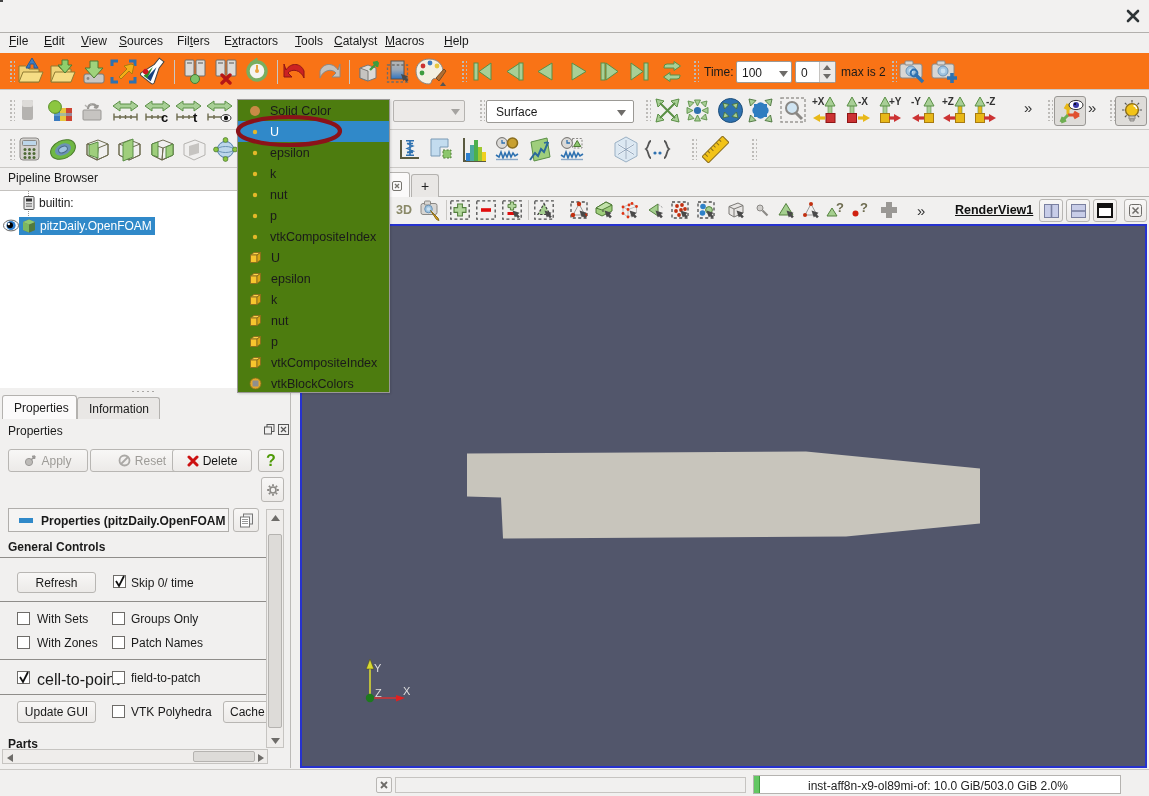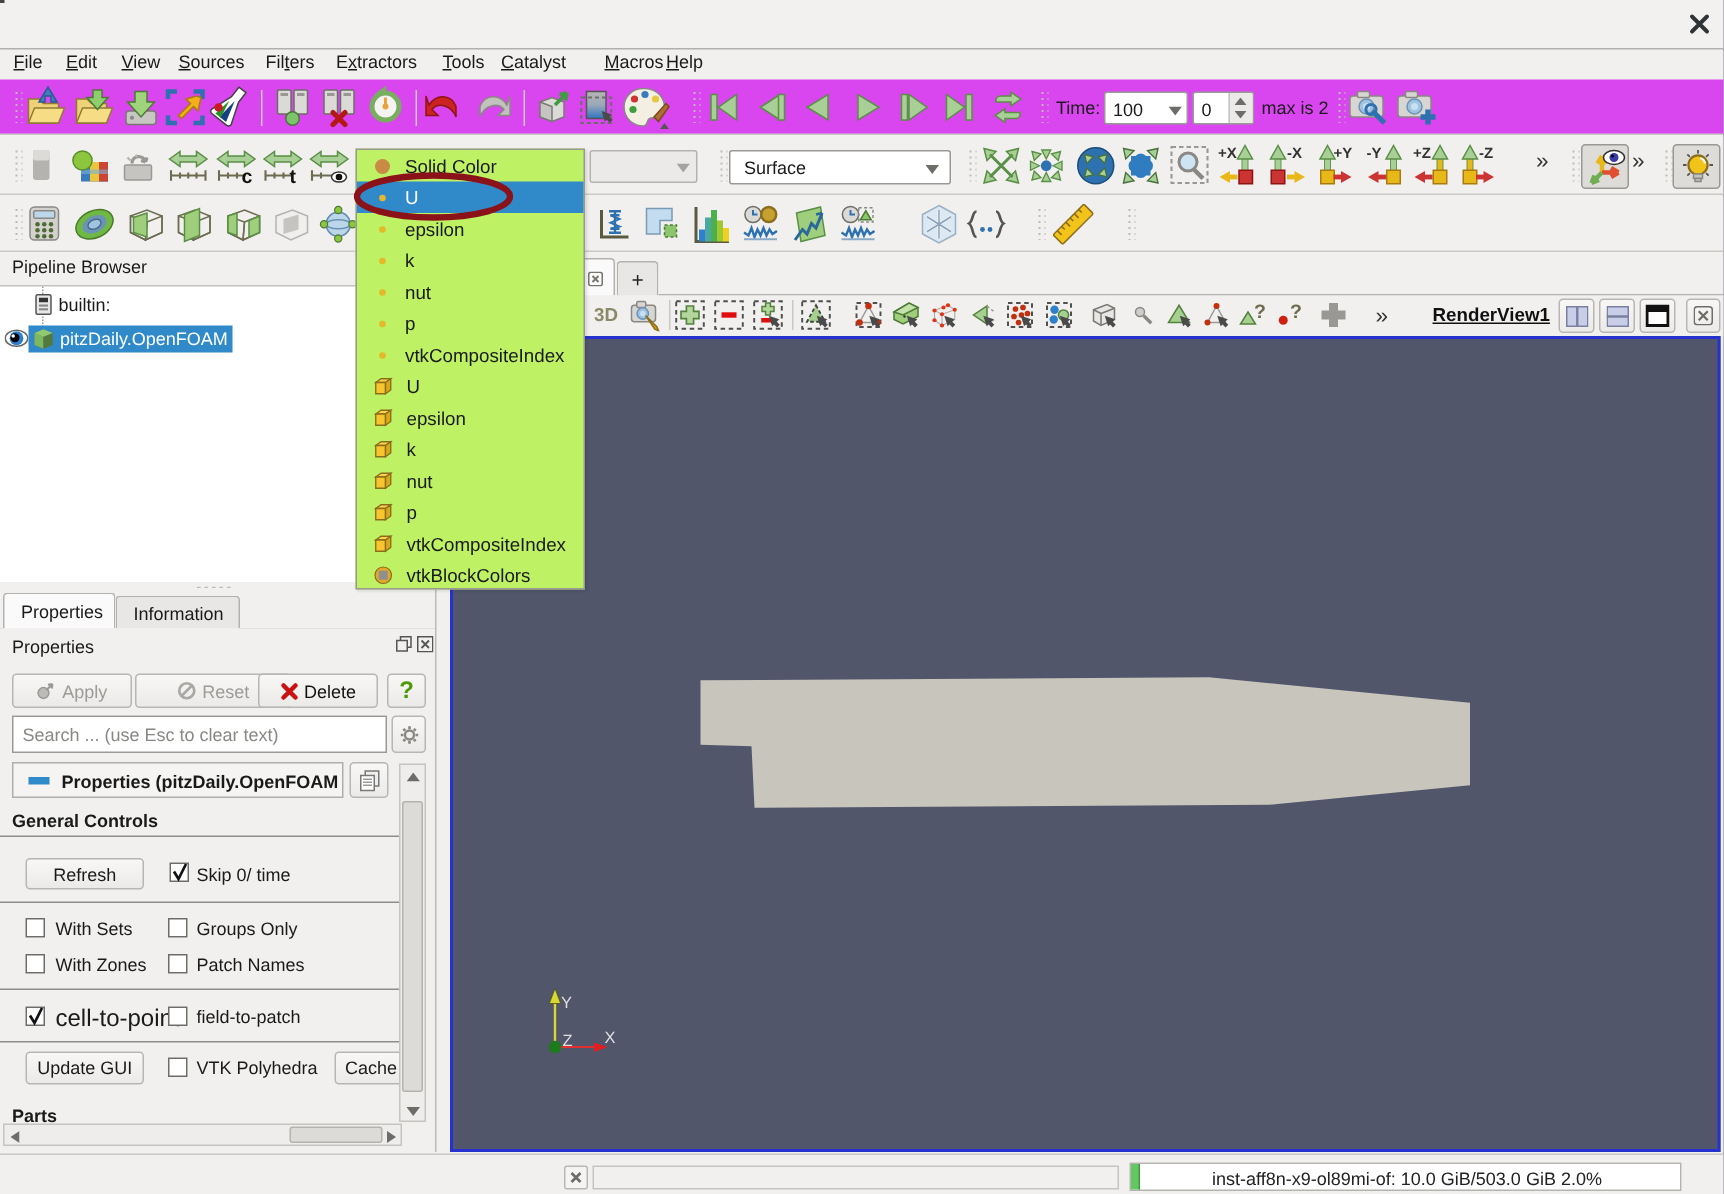--- a/index.html
+++ b/index.html
@@ -31,25 +31,25 @@
 
 <div class="abs" style="left:0;top:34px;width:1149px;height:19px;background:#f1f0ef;font-size:12px;color:#1a1a1a;">
   <span class="abs" style="left:9px;"><u>F</u>ile</span>
   <span class="abs" style="left:44px;"><u>E</u>dit</span>
   <span class="abs" style="left:81px;"><u>V</u>iew</span>
   <span class="abs" style="left:119px;"><u>S</u>ources</span>
   <span class="abs" style="left:177px;">Fil<u>t</u>ers</span>
   <span class="abs" style="left:224px;">E<u>x</u>tractors</span>
   <span class="abs" style="left:295px;"><u>T</u>ools</span>
   <span class="abs" style="left:334px;"><u>C</u>atalyst</span>
-  <span class="abs" style="left:403px;"><u>M</u>acros</span>
+  <span class="abs" style="left:385px;"><u>M</u>acros</span>
   <span class="abs" style="left:444px;"><u>H</u>elp</span>
 </div>
 
-<div class="abs" id="tb1" style="left:0;top:53px;width:1149px;height:37px;background:#d946ef;border-bottom:1px solid #cbc9c6;">
+<div class="abs" id="tb1" style="left:0;top:53px;width:1149px;height:37px;background:#f97316;border-bottom:1px solid #cbc9c6;">
   <div class="handle abs" style="left:6px;top:7px;"></div>
 
   <svg class="abs" style="left:17px;top:4px;" width="27" height="28" viewBox="0 0 27 28">
     <path d="M2 9 L2 25 L22 25 L22 12 L12 12 L9 9 Z" fill="#efd277" stroke="#8f7b32"></path>
     <path d="M2 25 L6 15 L26 15 L22 25 Z" fill="#f6dd85" stroke="#8f7b32"></path>
     <polygon points="14,8 18,8 18,12 22,12 16,2 10,12 14,12" fill="#3f7dbf" stroke="#2a5a93" transform="translate(-1,-1)"></polygon>
   </svg>
 
   <svg class="abs" style="left:49px;top:4px;" width="27" height="28" viewBox="0 0 27 28">
     <path d="M2 9 L2 25 L22 25 L22 12 L12 12 L9 9 Z" fill="#efd277" stroke="#8f7b32"></path>
@@ -609,23 +609,20 @@
       <svg width="13" height="13" viewBox="0 0 13 13" style="margin-right:4px;">
           <circle cx="6.5" cy="6.5" r="5" fill="none" stroke="#aaa8a5" stroke-width="1.8"></circle>
           <path d="M3 10 L10 3" stroke="#aaa8a5" stroke-width="1.8"></path>
         </svg>Reset</div>
     <div class="pbtn abs" style="left:172px;top:30px;width:80px;height:23px;color:#111;">
       <svg width="12" height="12" viewBox="0 0 12 12" style="margin-right:4px;">
           <path d="M2 2 L10 10 M10 2 L2 10" stroke="#cc1111" stroke-width="3" stroke-linecap="round"></path>
         </svg>Delete</div>
     <div class="pbtn abs" style="left:258px;top:30px;width:26px;height:23px;color:#4e9a06;font-weight:bold;font-size:16px;">?</div>
 
-    <div class="abs" style="left:8px;top:58px;width:250px;height:25px;background:#fff;border:1px solid #9b9995;">
-      <span class="abs" style="left:6px;top:5px;font-size:12px;color:#8a8884;">Search ... (use Esc to clear text)</span>
-    </div>
     <div class="pbtn abs" style="left:261px;top:58px;width:23px;height:25px;">
       <svg width="14" height="14" viewBox="0 0 14 14">
           <circle cx="7" cy="7" r="3" fill="none" stroke="#8a8884" stroke-width="1.6"></circle>
           <g stroke="#8a8884" stroke-width="1.8">
             <path d="M7 1.2 V3 M7 11 V12.8 M1.2 7 H3 M11 7 H12.8 M2.9 2.9 L4.2 4.2 M9.8 9.8 L11.1 11.1 M11.1 2.9 L9.8 4.2 M4.2 9.8 L2.9 11.1"></path>
           </g>
         </svg>
     </div>
 
     <div class="abs" style="left:8px;top:89px;width:221px;height:24px;background:#f5f4f3;border:1px solid #b0aeab;overflow:hidden;white-space:nowrap;">
@@ -915,21 +912,21 @@
       </svg>
   </div>
   <div class="abs" style="left:395px;top:7px;width:351px;height:16px;border:1px solid #c6c4c1;background:#f1f0ef;"></div>
   <div class="abs" style="left:753px;top:5px;width:368px;height:19px;background:#ffffff;border:1px solid #b5b3b0;">
     <div class="abs" style="left:0px;top:0px;width:6px;height:17px;background:#63c763;border-right:1px solid #3f9c3f;"></div>
     <div class="abs" style="left:0;top:3px;width:368px;text-align:center;font-size:12px;color:#222;">inst-aff8n-x9-ol89mi-of: 10.0 GiB/503.0 GiB 2.0%</div>
   </div>
 
 </div>
 
-<div class="abs" id="ddmenu" style="left:237px;top:99px;width:153px;height:294px;background:#bef264;border:1px solid #9a9896;box-shadow:1px 1px 2px rgba(0,0,0,0.12);font-size:12.5px;">
+<div class="abs" id="ddmenu" style="left:237px;top:99px;width:153px;height:294px;background:#4d7c0f;border:1px solid #9a9896;box-shadow:1px 1px 2px rgba(0,0,0,0.12);font-size:12.5px;">
   <div class="mi">
       <svg width="12" height="12" viewBox="0 0 12 12">
         <circle cx="6" cy="6" r="5" fill="#c98a45"></circle>
       </svg>
       <span>Solid Color</span>
     </div>
   <div class="mi sel">
       <svg width="12" height="12" viewBox="0 0 12 12">
         <circle cx="6" cy="6" r="2.2" fill="#e3b829"></circle>
       </svg>

